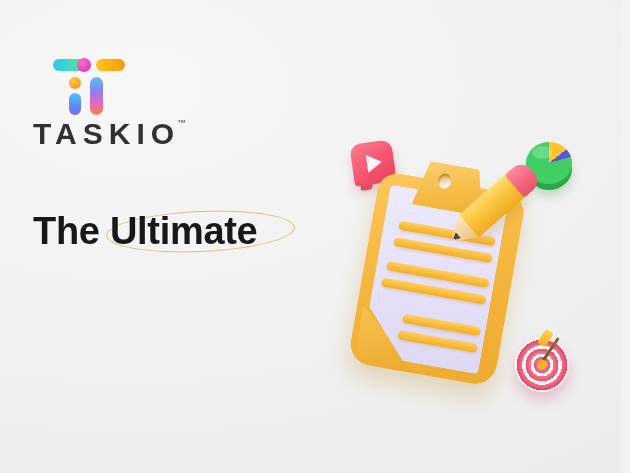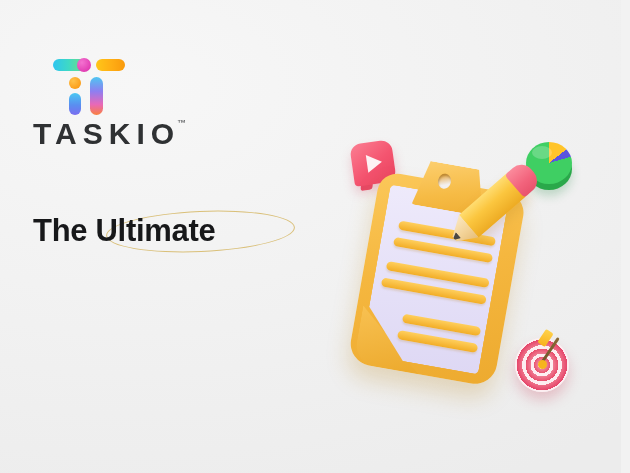--- a/index.html
+++ b/index.html
@@ -98,21 +98,21 @@
     color: #6b6d6f;
   }
 
   
   .headline {
     position: absolute;
     left: 33px;
     top: 209px;
     width: 360px;
     color: #17181a;
-    font-size: 31px;
+    font-size: 38px;
     font-weight: 700;
     line-height: 44px;
     letter-spacing: -0.3px;
     white-space: nowrap;
   }
   .headline-line {
     position: relative;
     display: block;
     height: 44px;
   }

